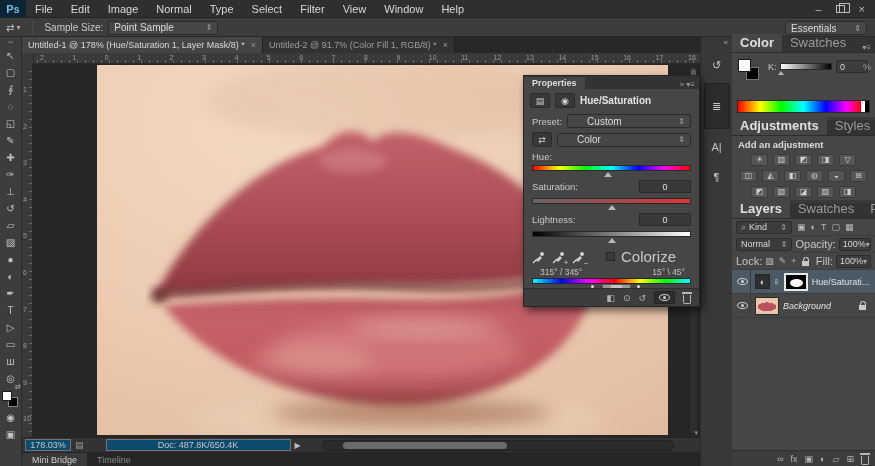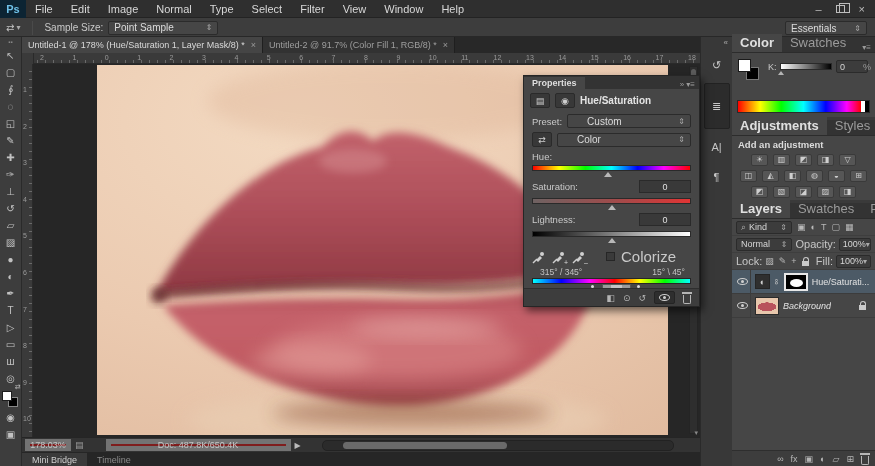--- a/index.html
+++ b/index.html
@@ -62,21 +62,21 @@
     background:repeating-linear-gradient(to bottom,transparent 0 7px,#6a6a6a 7px 8px); }
   .vr-num { position:absolute; left:1px; font-size:7px; color:#9a9a9a; }
   #canvas-image { position:absolute; left:75px; top:1px; width:571px; height:370px; }
   #vscroll { position:absolute; right:2px; top:2px; width:9px; height:368px; background:#2e2e2e; border:1px solid #242424; }
   #vscroll-thumb { position:absolute; left:1px; top:2px; width:5px; height:150px; background:#5c5c5c; border-radius:3px; }
   #vscroll-arrow { position:absolute; right:2px; bottom:0; font-size:7px; color:#8a8a8a; }
 
   
   #statusrow { position:absolute; left:0; top:400px; width:678px; height:15px; background:#333;
     display:flex; align-items:center; border-top:1px solid #252525; }
-  .well { background:#7f1d1d; border:5px solid #737373; height:12px; display:flex; align-items:center;
+  .well { background:#0c4a6e; border:1px solid #737373; height:12px; display:flex; align-items:center;
     justify-content:center; color:#c6c6c6; font-size:9px; padding:0 8px; }
   #zoom-well { margin-left:3px; width:46px; }
   #doc-icon { margin-left:4px; color:#9a9a9a; font-size:9px; }
   #doc-well { margin-left:22px; width:185px; }
   #status-arrow { margin-left:4px; color:#bbb; font-size:8px; }
   #hscroll { position:absolute; left:300px; top:2px; width:352px; height:11px; background:#2b2b2b; border:1px solid #222; border-radius:5px; }
   #hscroll-thumb { position:absolute; left:20px; top:1px; width:164px; height:7px; background:#6a6a6a; border-radius:4px; }
 
   
   #minibridge { position:absolute; left:0; top:416px; width:678px; height:13px; background:#262626;

